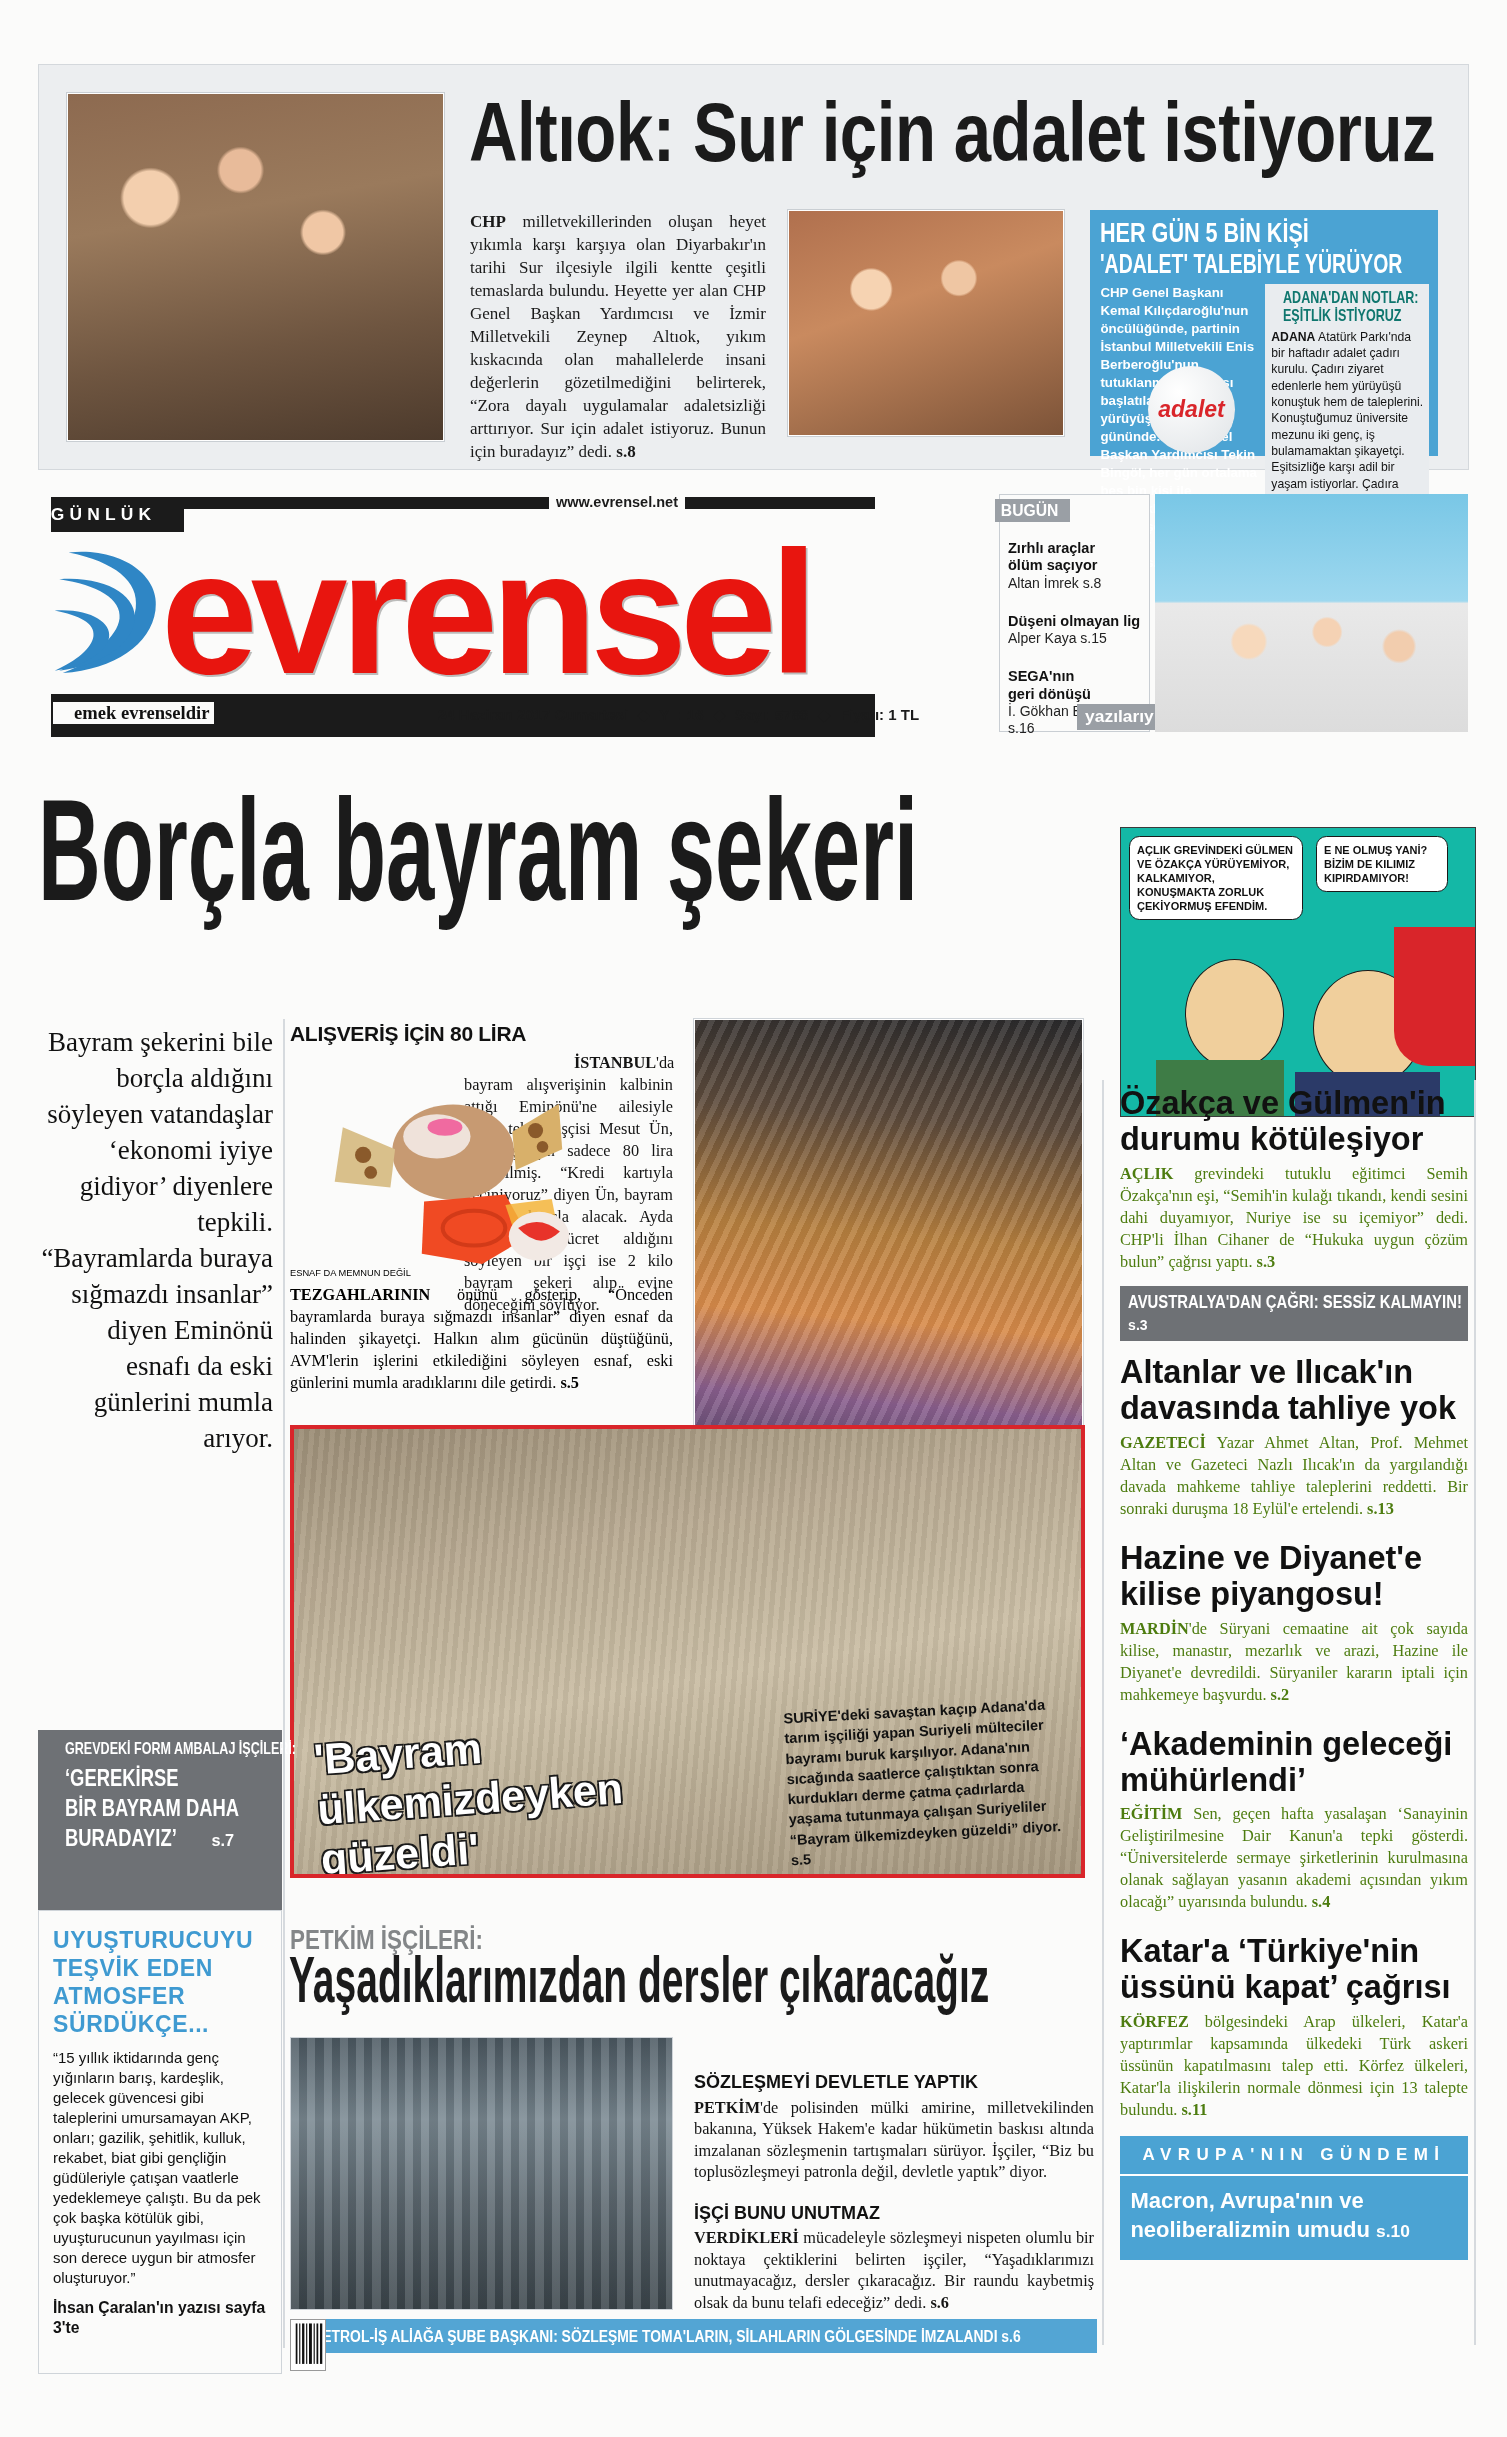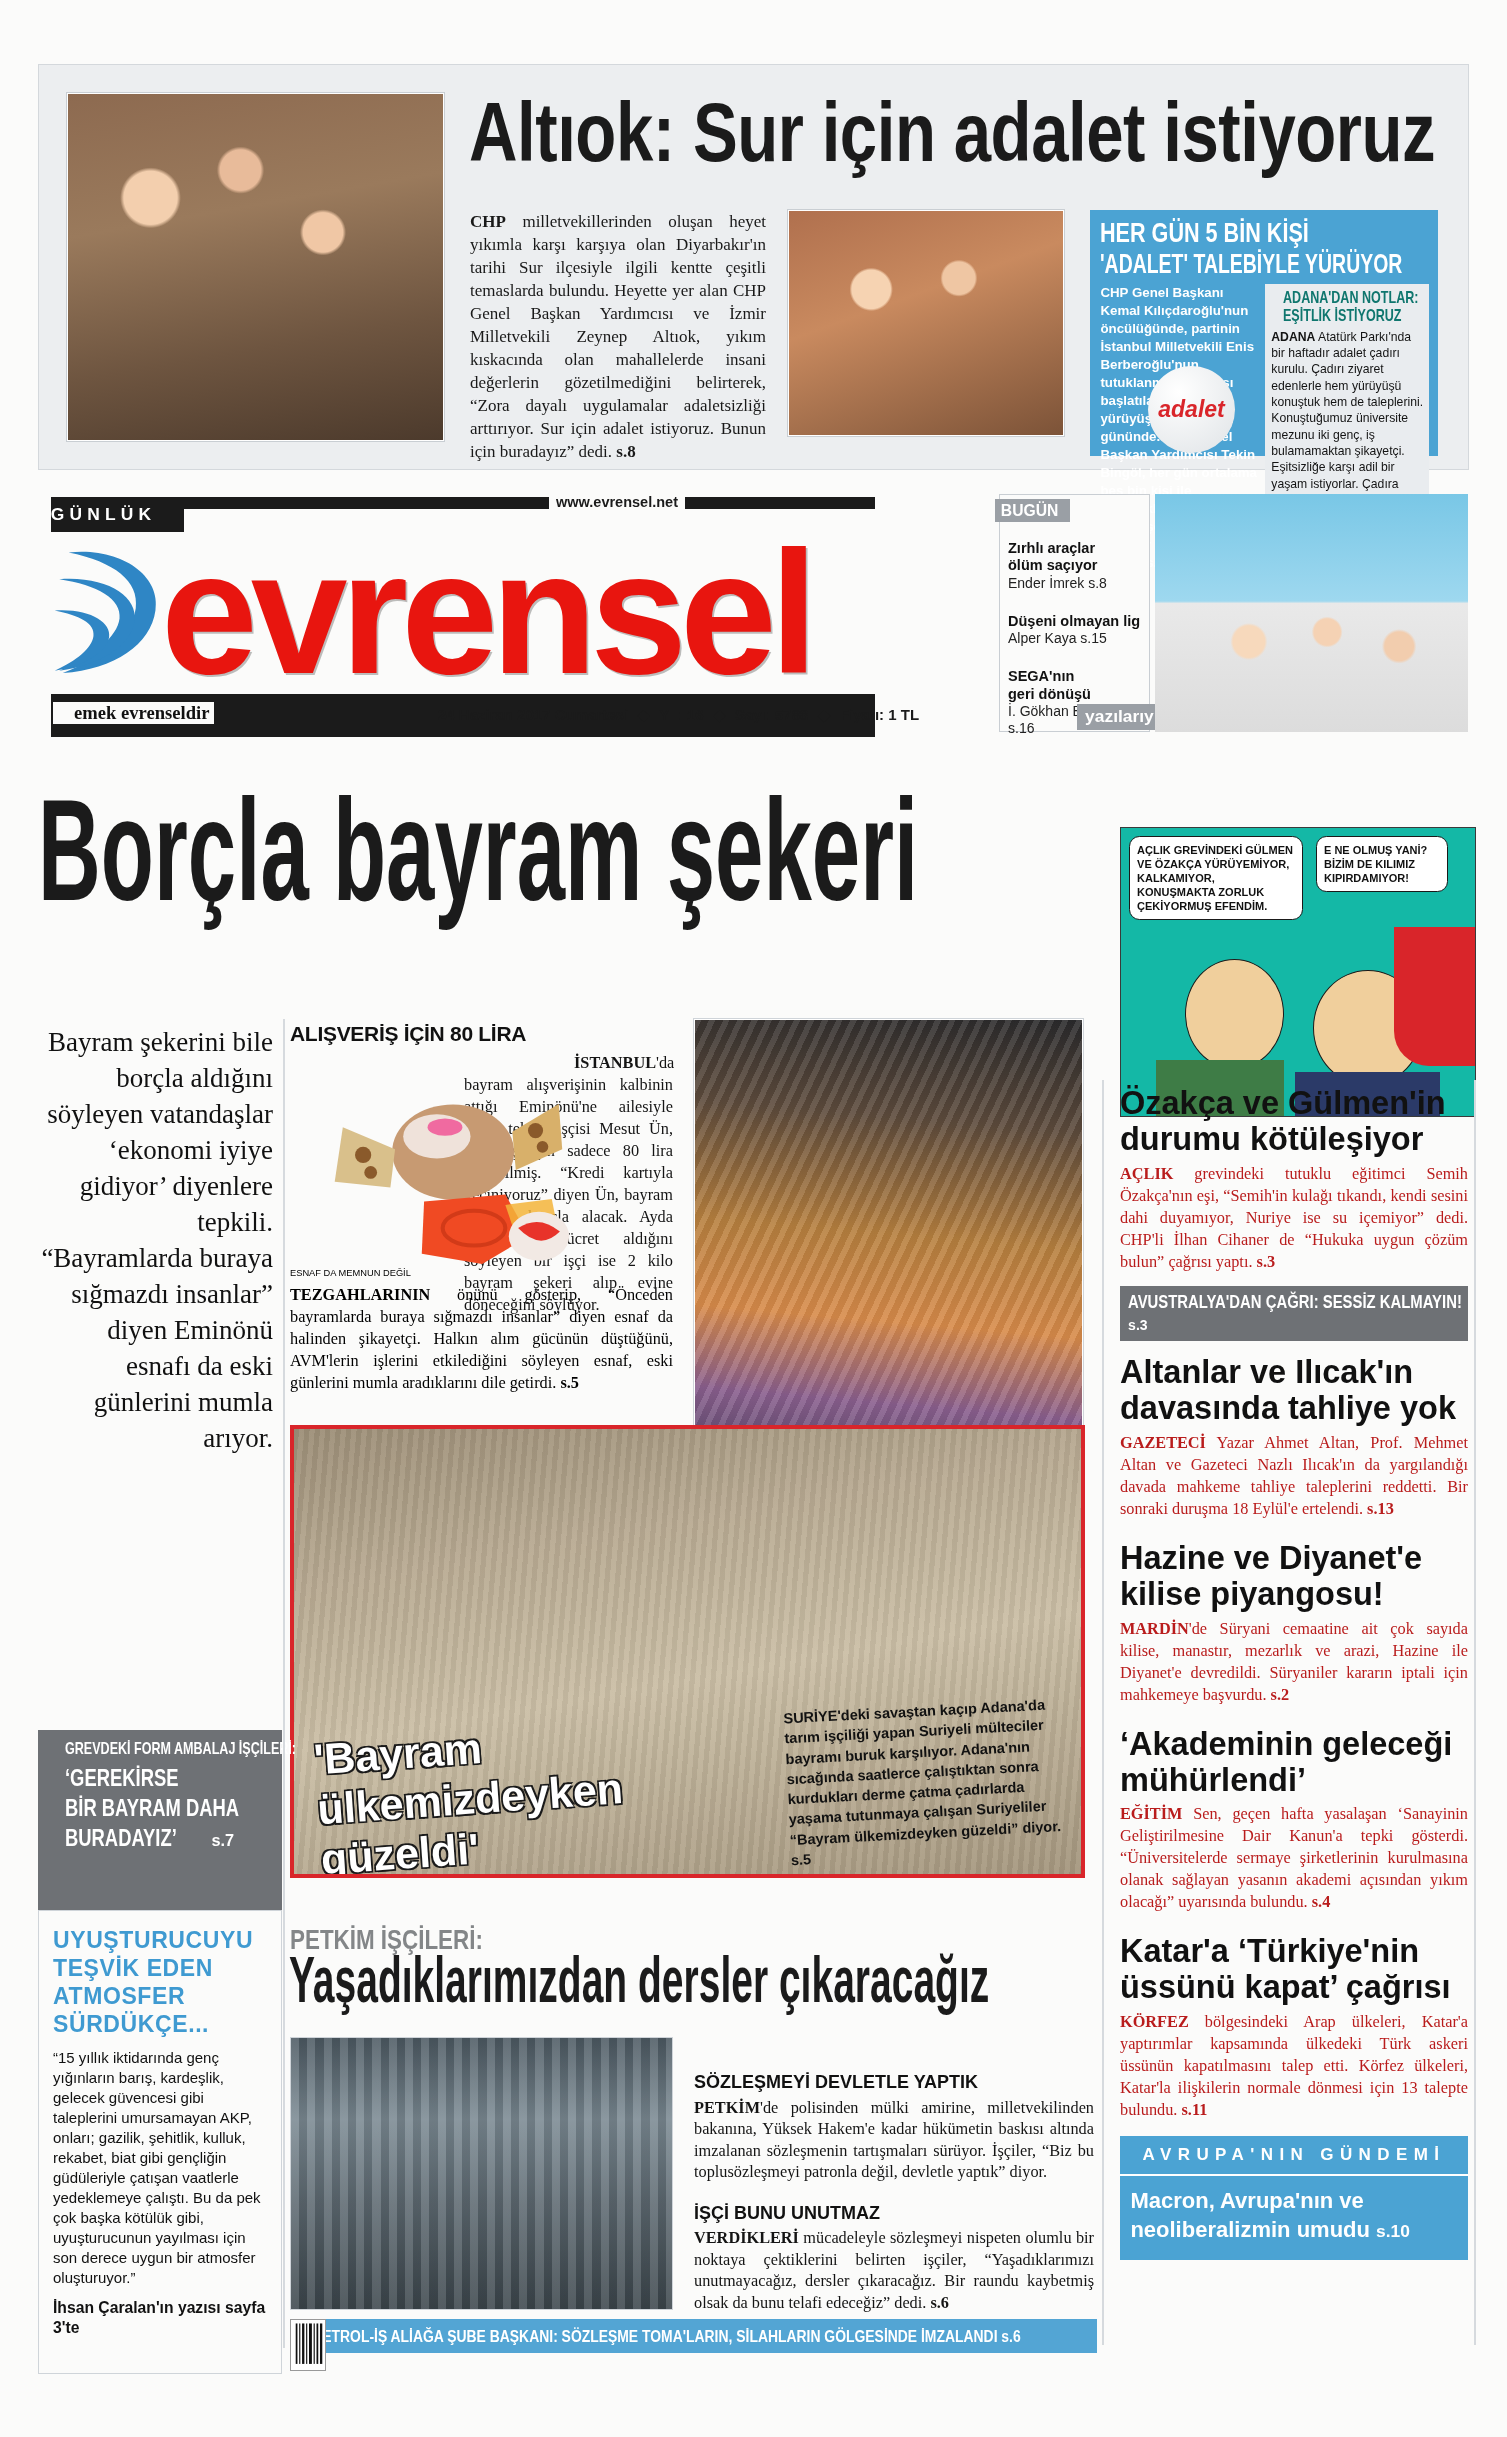--- a/index.html
+++ b/index.html
@@ -125,21 +125,21 @@
   .petkim-col .body { font-size: 16.3px; line-height: 21.5px; color:#141414; margin-top: 3.5px; }
 
   .blue-strip { position:absolute; left: 290px; top: 2319px; width: 807px; height: 34px; background:#53a5d4; }
   .blue-strip .t { color:#fff; font-weight:bold; font-size: 17.4px; line-height: 34px; padding-left: 23px; }
   .barcode { position:absolute; left: 290px; top: 2319px; width: 36px; height: 52px; background:#fff;
              border:0.6px solid #999; }
 
   
   .rcol { position:absolute; left: 1120px; top: 1085px; width: 348px; }
   .rcol .hl { font-weight:bold; font-size: 32.5px; line-height: 36px; color:#111; }
-  .rcol .body { font-size: 16.3px; line-height: 22px; color:#b91c1c; margin-top: 5.8px; }
+  .rcol .body { font-size: 16.3px; line-height: 22px; color:#4d7c0f; margin-top: 5.8px; }
   .rcol .gap { height: 20px; }
   .greybar { background:#6e7175; color:#fff; font-weight:bold; font-size: 18.6px;
              padding: 5.8px 8.1px; margin: 12.8px 0; }
   .eurobox { background:#4ba3d3; margin-top: 15px; }
   .eurobox .tag { color:#fff; font-weight:bold; font-size: 17px; letter-spacing: 6.4px;
                   text-align:center; padding: 9.3px 0 8.1px 0; border-bottom: 2.3px solid #fff; }
   .eurobox .t { color:#fff; font-weight:bold; font-size: 22px; line-height: 29px; padding: 10.4px 10.4px 14px 10.4px; }
 
   
   .vrule { position:absolute; background:#d6dade; width: 1.7px; }
@@ -255,21 +255,21 @@
       <span class="d">◆</span>
       <span>Fiyatı: 1 TL</span>
     </div>
 
     <div class="bugun-box"></div>
     <div class="bugun-tag">BUGÜN</div>
     <div class="bugun-list">
       <div class="it">
         <div class="h">Zırhlı araçlar</div>
         <div class="h">ölüm saçıyor</div>
-        <div class="a">Ender İmrek s.8</div>
+        <div class="a">Altan İmrek s.8</div>
       </div>
       <div class="it">
         <div class="h">Düşeni olmayan lig</div>
         <div class="a">Alper Kaya s.15</div>
       </div>
       <div class="it">
         <div class="h">SEGA'nın</div>
         <div class="h">geri dönüşü</div>
         <div class="a">İ. Gökhan Bayram s.16</div>
       </div>

